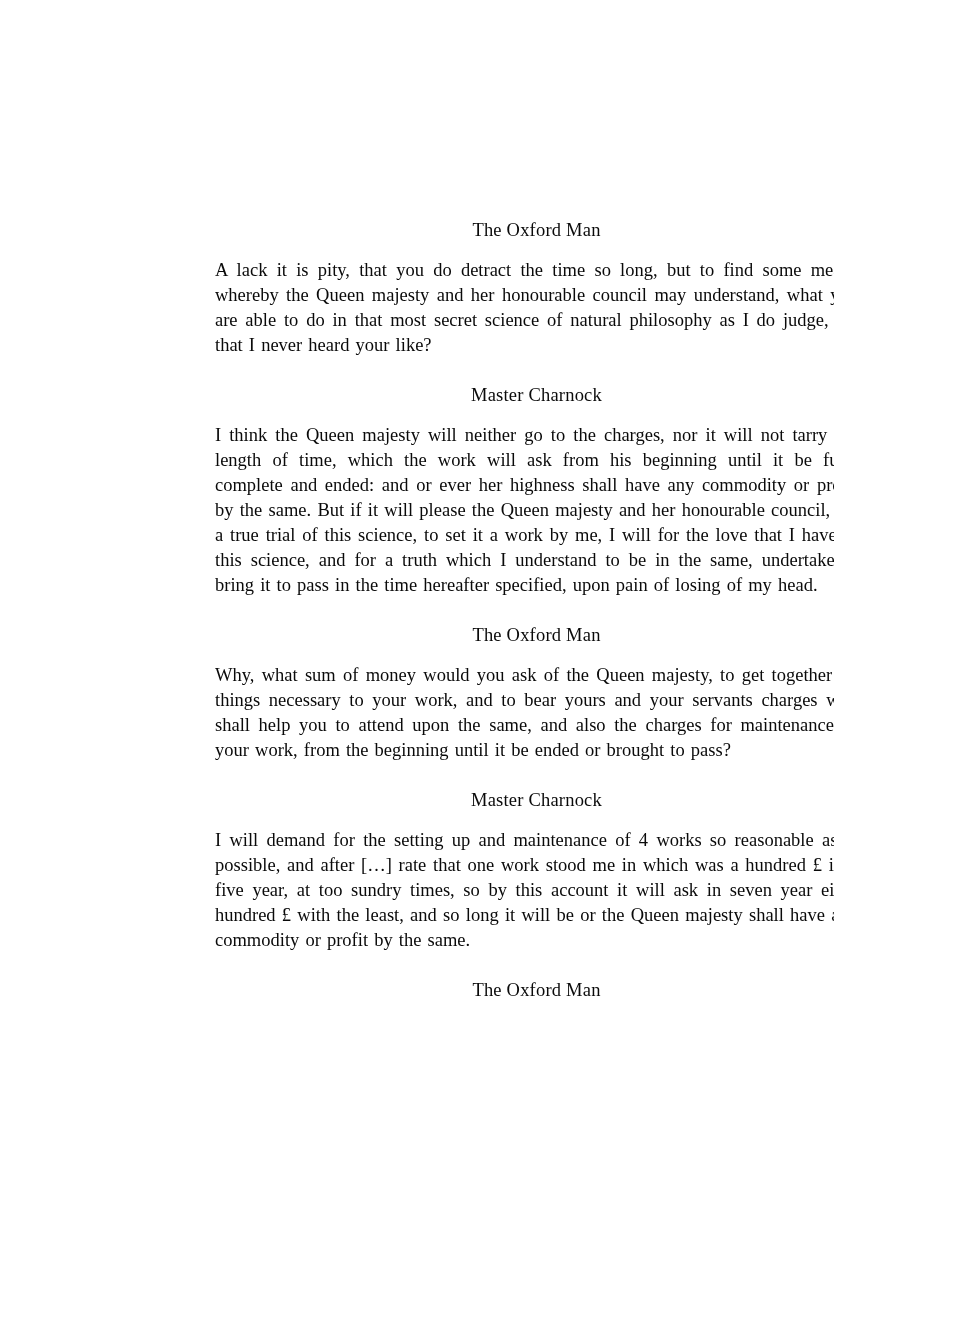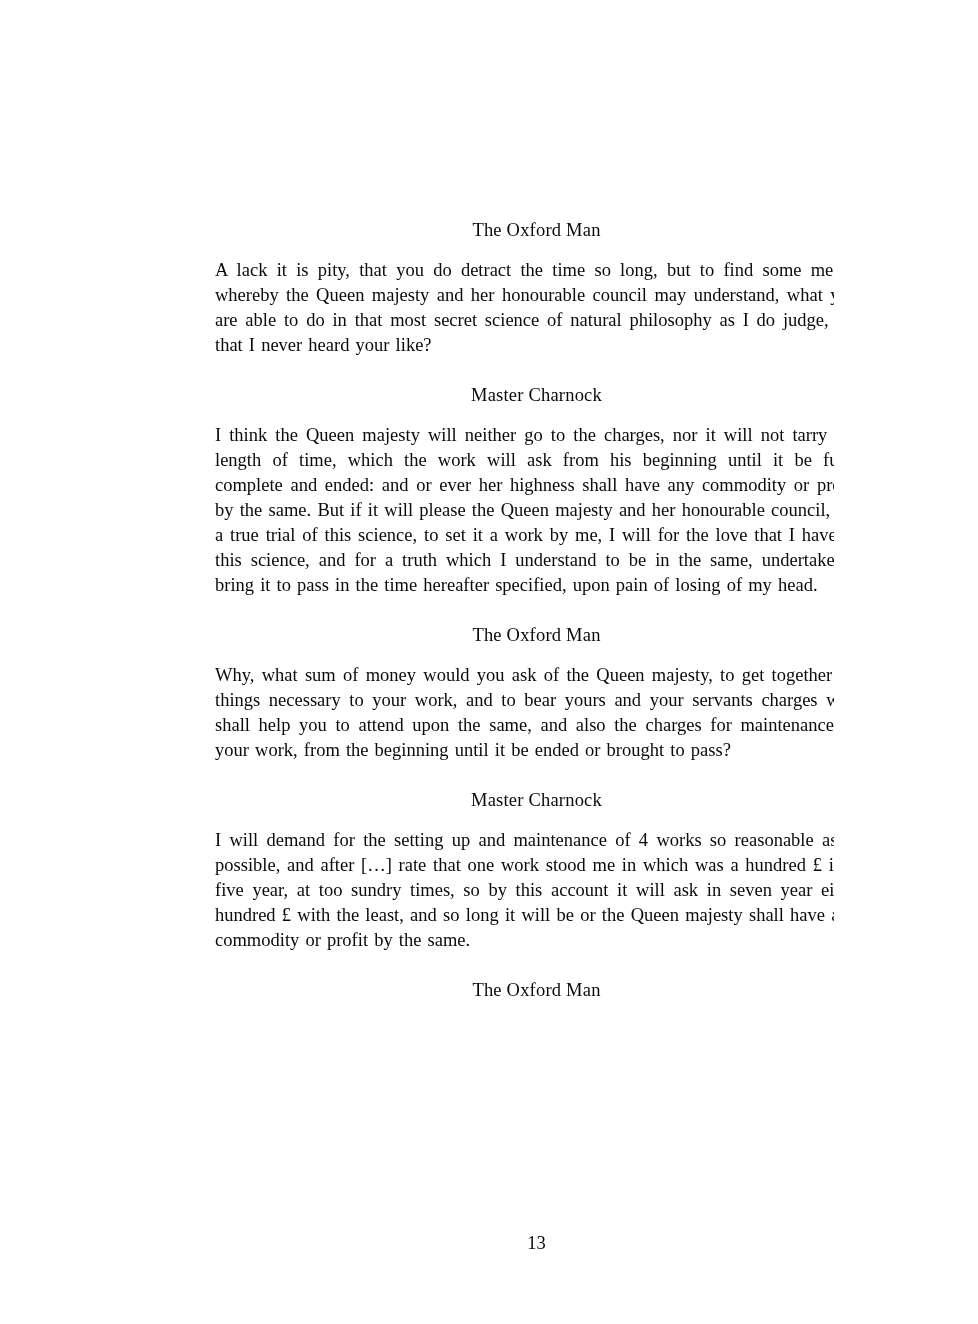--- a/index.html
+++ b/index.html
@@ -81,14 +81,13 @@
       <h2 class="speaker">Master Charnock</h2>
       <p class="dialogue">I will demand for the setting up and maintenance of 4 works so reasonable as is possible, and after […] rate that one work stood me in which was a hundred £ in a five year, at too sundry times, so by this account it will ask in seven year eight hundred £ with the least, and so long it will be or the Queen majesty shall have any commodity or profit by the same.</p>
     </section>
 
     <section>
       <h2 class="speaker">The Oxford Man</h2>
     </section>
 
   </main>
 
-  <div class="page-number">13</div>
 </div>
 
 </body></html>

